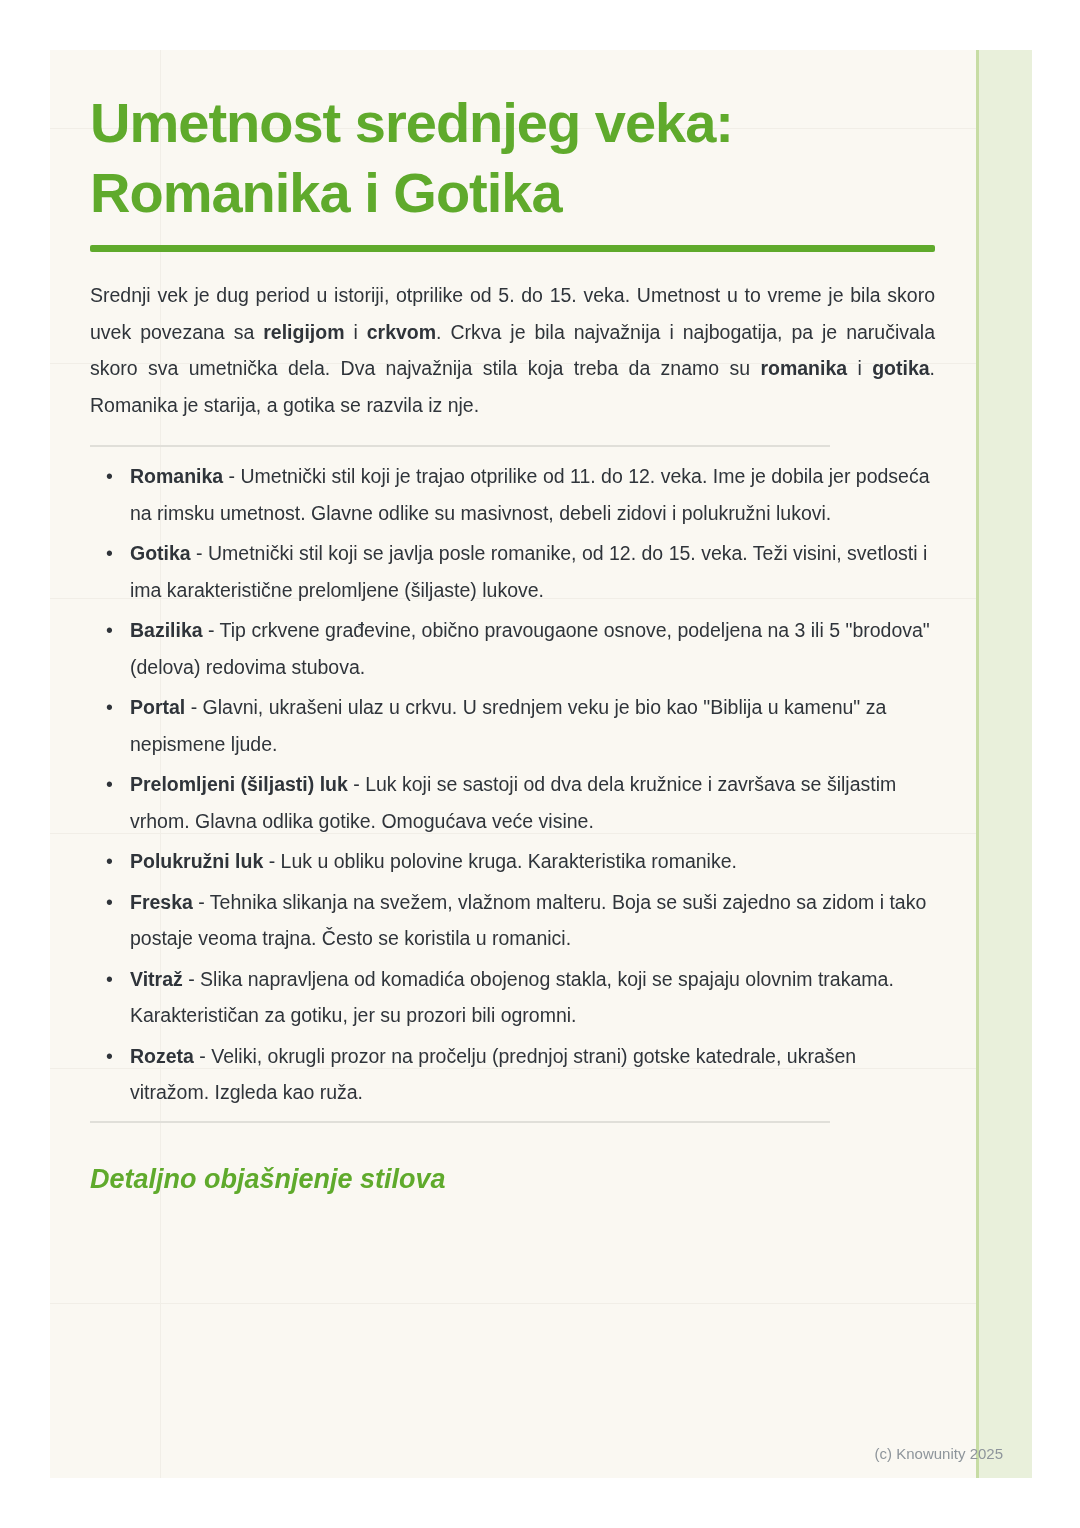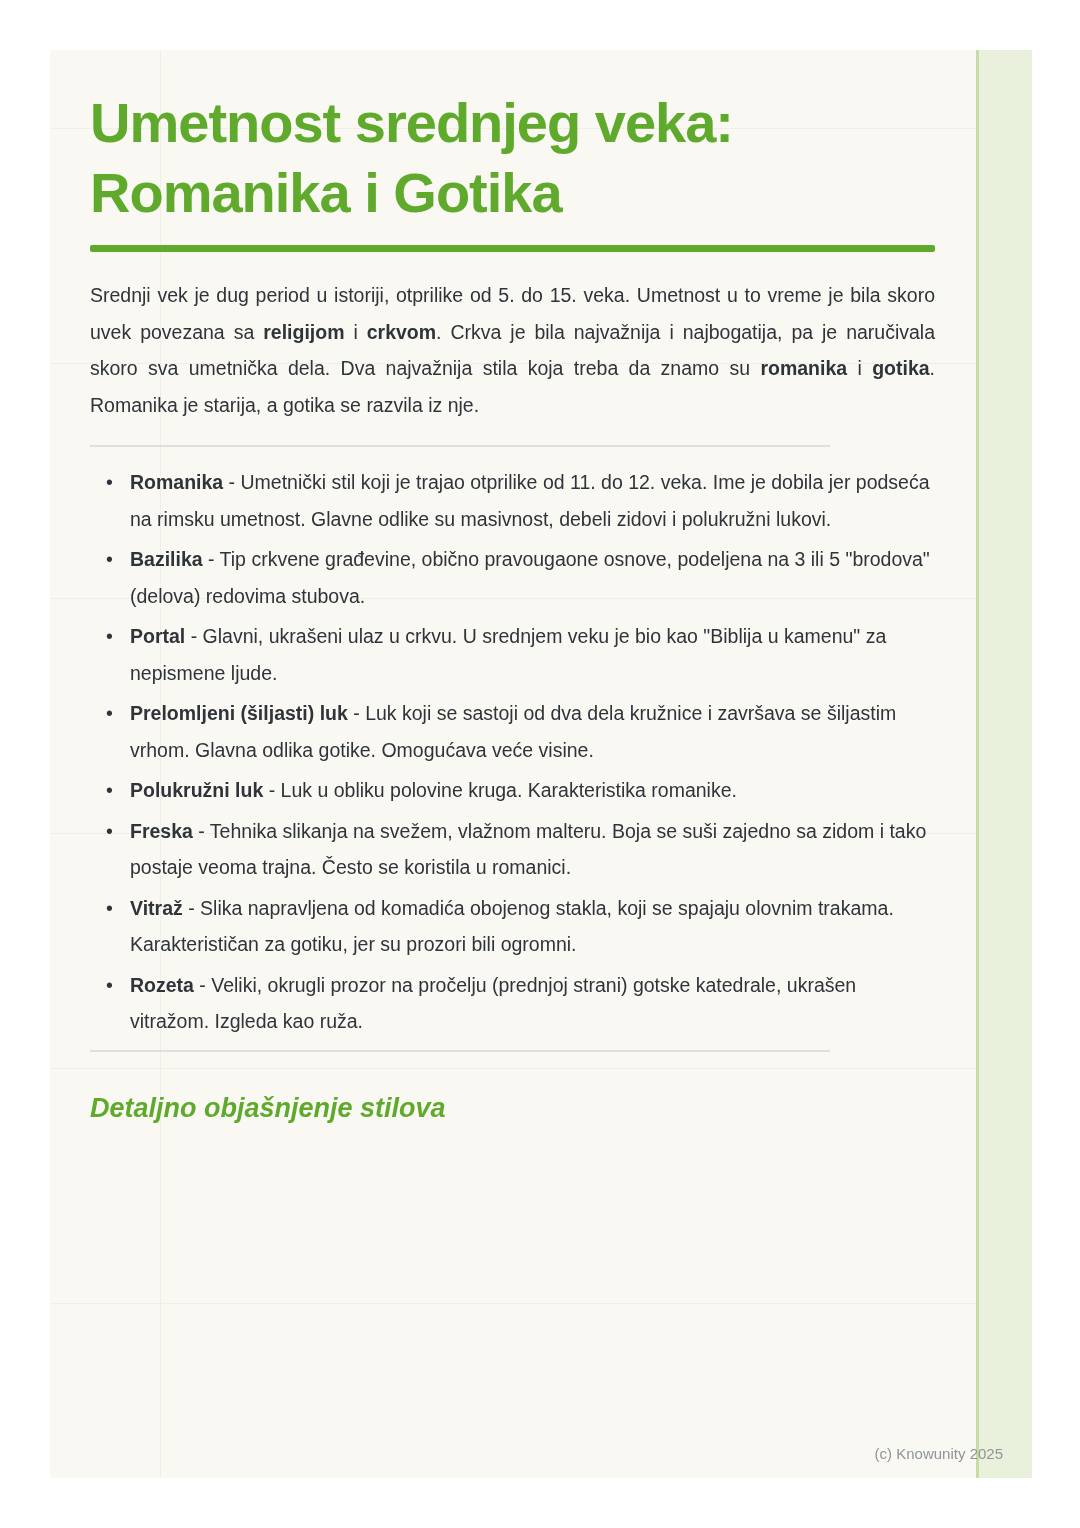--- a/index.html
+++ b/index.html
@@ -63,21 +63,21 @@
     margin-top:25px;
     font-size:19.5px;line-height:36.5px;
     text-align:justify;
   }
   .divider{
     height:2px;width:740px;background:var(--divider);
   }
   .divider-1{margin-top:22px;}
   .divider-2{margin-top:10px;}
   ul.terms{
-    margin-top:17px;list-style:none;
+    margin-top:11px;list-style:none;
   }
   ul.terms li{
     position:relative;
     padding-left:40px;
     font-size:19.5px;line-height:36.5px;
     margin-bottom:4px;
   }
   ul.terms li::before{
     content:"\2022";
     position:absolute;left:16px;top:0;
@@ -114,20 +114,21 @@
       <div class="rule"></div>
 
 
       <p class="intro"><span>Srednji vek je dug period u istoriji, otprilike od 5. do 15. veka. Umetnost u to vreme je bila skoro uvek povezana sa </span><strong>religijom</strong><span> i </span><strong>crkvom</strong><span>. Crkva je bila najvažnija i najbogatija, pa je naručivala skoro sva umetnička dela. Dva najvažnija stila koja treba da znamo su </span><strong>romanika</strong><span> i </span><strong>gotika</strong><span>. Romanika je starija, a gotika se razvila iz nje.</span></p>
 
       <div class="divider divider-1"></div>
 
 
       <ul class="terms">
           <li><strong>Romanika</strong><span> - Umetnički stil koji je trajao otprilike od 11. do 12. veka. Ime je dobila jer podseća na rimsku umetnost. Glavne odlike su masivnost, debeli zidovi i polukružni lukovi.</span></li>
+          <li><strong>Gotika</strong><span> - Umetnički stil koji se javlja posle romanike, od 12. do 15. veka. Teži visini, svetlosti i ima karakteristične prelomljene (šiljaste) lukove.</span></li>
           <li><strong>Bazilika</strong><span> - Tip crkvene građevine, obično pravougaone osnove, podeljena na 3 ili 5 "brodova" (delova) redovima stubova.</span></li>
           <li><strong>Portal</strong><span> - Glavni, ukrašeni ulaz u crkvu. U srednjem veku je bio kao "Biblija u kamenu" za nepismene ljude.</span></li>
           <li><strong>Prelomljeni (šiljasti) luk</strong><span> - Luk koji se sastoji od dva dela kružnice i završava se šiljastim vrhom. Glavna odlika gotike. Omogućava veće visine.</span></li>
           <li><strong>Polukružni luk</strong><span> - Luk u obliku polovine kruga. Karakteristika romanike.</span></li>
           <li><strong>Freska</strong><span> - Tehnika slikanja na svežem, vlažnom malteru. Boja se suši zajedno sa zidom i tako postaje veoma trajna. Često se koristila u romanici.</span></li>
           <li><strong>Vitraž</strong><span> - Slika napravljena od komadića obojenog stakla, koji se spajaju olovnim trakama. Karakterističan za gotiku, jer su prozori bili ogromni.</span></li>
           <li><strong>Rozeta</strong><span> - Veliki, okrugli prozor na pročelju (prednjoj strani) gotske katedrale, ukrašen vitražom. Izgleda kao ruža.</span></li>
         </ul>
 
       <div class="divider divider-2"></div>

